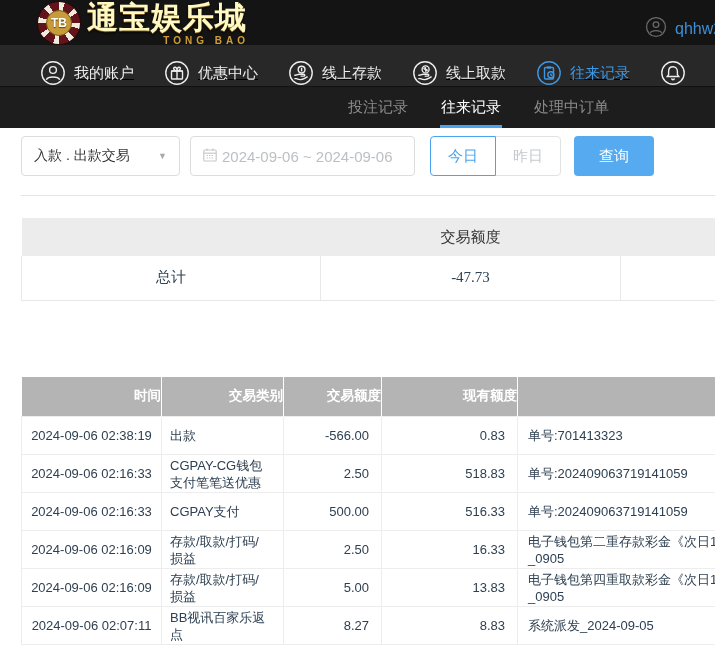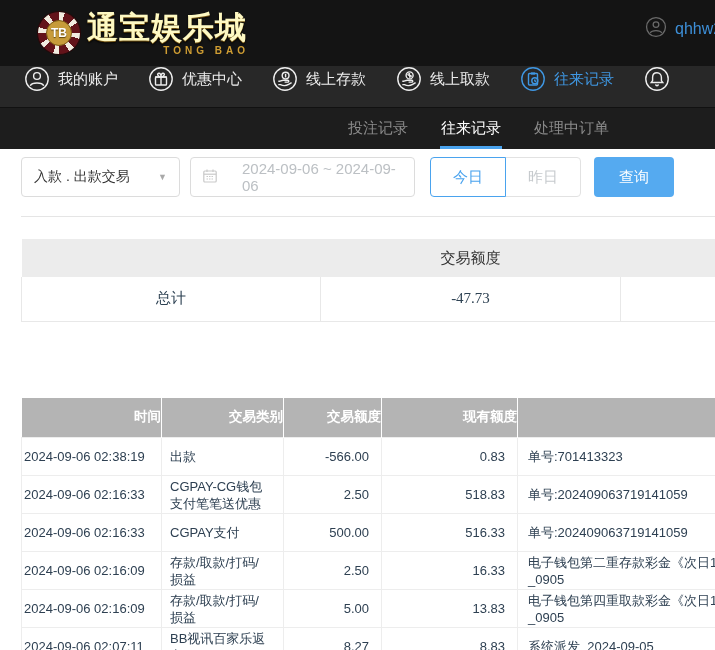--- a/index.html
+++ b/index.html
@@ -1,64 +1,64 @@
 <!DOCTYPE html>
 <html><head>
 <meta charset="utf-8">
 <style>
   * { margin:0; padding:0; box-sizing:border-box; }
   html,body { width:715px; height:650px; overflow:hidden; background:#fff;
     font-family:"Liberation Sans","DejaVu Sans",sans-serif; }
 
   
-  .topbar { height:66px; background:#141414; display:flex; align-items:center;
+  .topbar { height:45px; background:#141414; display:flex; align-items:center;
     padding-left:38px; position:relative; }
   .chip { width:42px; height:42px; border-radius:50%; flex:0 0 auto;
     background:repeating-conic-gradient(#f2ece0 0deg 16deg, #63131a 16deg 45deg);
     position:relative; box-shadow:0 0 0 1px #2a0708; }
   .chip-inner { position:absolute; inset:8px; border-radius:50%; background:#c79b3a;
     border:1px solid #7d5c17; display:flex; align-items:center; justify-content:center;
     color:#fff; font-size:12px; font-weight:bold; text-shadow:0 1px 1px #5e4510; }
   .logo-text { margin-left:7px; position:relative; padding-bottom:10px; }
   .logo-zh { font-family:"Liberation Serif","DejaVu Serif",serif; font-weight:bold;
     font-size:31px; line-height:34px; color:#fef9c3; letter-spacing:1px;
     text-shadow:0 1px 0 #6e4e10, 0 2px 2px #000; }
   .logo-en { position:absolute; right:-2px; bottom:-1px; font-size:10px;
     letter-spacing:4px; color:#cf9d33; font-weight:bold; }
   .user { position:absolute; left:645px; top:0; height:57px; display:flex;
     align-items:center; gap:8px; }
   .user .name { color:#3d8fd8; font-size:16px; white-space:nowrap; }
 
   
-  .mainnav { height:42px; background:#282828; display:flex; align-items:flex-start;
-    padding-left:24px; gap:30px; border-bottom:1px solid #111; }
+  .mainnav { height:42px; background:#282828; display:flex; align-items:flex-end;
+    padding-left:40px; gap:30px; border-bottom:1px solid #111;text-decoration:underline; }
   .nav-item { display:flex; align-items:center; gap:8px; color:#ededed;
     font-size:15px; white-space:nowrap; cursor:pointer; }
   .nav-item svg { display:block; }
   .nav-item.active { color:#3f97e2; }
 
   
   .subtabs { height:41px; background:#1d1d1d; display:flex; align-items:stretch;
     padding-left:347px; gap:31px; }
   .subtab { display:flex; align-items:center; color:#8b8b8b; font-size:15px;
     border-bottom:3px solid transparent; padding:3px 1px 0 1px; cursor:pointer;
     white-space:nowrap; }
   .subtab.active { color:#ffffff; border-bottom-color:#4aa3ee; }
 
   
   .filters { margin:8px 0 0 21px; display:flex; align-items:center; }
   .select-box { width:159px; height:40px; border:1px solid #dcdcdc; border-radius:4px;
     display:flex; align-items:center; justify-content:space-between;
     padding:0 12px; font-size:14px; color:#333; cursor:pointer; background:#fff; }
   .caret { font-size:9px; color:#a9a9a9; }
   .date-box { width:225px; height:40px; border:1px solid #dcdcdc; border-radius:4px;
-    margin-left:10px; display:flex; align-items:center; gap:24px; padding:0 11px;
+    margin-left:10px; display:flex; align-items:center; gap:4px; padding:0 11px;
     font-size:15px; color:#bcc0c4; cursor:pointer; background:#fff; }
   .btn-group { display:flex; margin-left:15px; }
-  .qbtn { width:76px; height:40px; background:#fff; border:1px solid #e2e2e2;
+  .qbtn { width:66px; height:40px; background:#fff; border:1px solid #e2e2e2;
     font-size:15px; color:#c6cacd; display:flex; align-items:center;
     justify-content:center; margin-left:-1px; cursor:pointer; }
   .qbtn:first-child { border-radius:4px 0 0 4px; margin-left:0; }
   .qbtn:last-child { border-radius:0 4px 4px 0; }
   .qbtn.active { border-color:#4aa3ee; color:#4aa3ee; position:relative; z-index:1; }
   .search-btn { margin-left:13px; width:80px; height:40px; border:none; border-radius:4px;
     background:#55aaf0; color:#fff; font-size:15px; display:flex; align-items:center;
     justify-content:center; cursor:pointer; flex:0 0 auto; }
 
   .divider { margin:19px 0 0 21px; height:1px; background:#e5e5e5; width:calc(100% - 21px); }
@@ -73,21 +73,21 @@
 
   
   .txn { margin:76px 0 0 21px; width:814px; border-collapse:collapse; table-layout:fixed; }
   .txn col.c0 { width:140px; } .txn col.c1 { width:122px; } .txn col.c2 { width:98px; }
   .txn col.c3 { width:136px; } .txn col.c4 { width:318px; }
   .txn th { background:#b4b4b4; height:40px; color:#fff; font-size:13.5px;
     font-weight:bold; text-align:right; border-left:1px solid #fff; }
   .txn th:first-child { border-left:none; }
   .txn td { height:38px; font-size:13px; line-height:17px; color:#2e4052;
     border:1px solid #ededed; background:#fff; padding:1px 8px; }
-  .txn td.c0 { text-align:left; white-space:nowrap; padding:1px 2px; }
+  .txn td.c0 { text-align:center; white-space:nowrap; padding:1px 2px; }
   .txn td.c1 { text-align:left; white-space:pre-line; }
   .txn td.c2, .txn td.c3 { text-align:right; padding-right:12px; }
   .txn td.c4 { text-align:left; white-space:pre-line; padding-left:10px; }
 </style>
 </head>
 <body>
 
 <header class="topbar">
   <div class="chip">
     <div class="chip-inner">TB</div>

